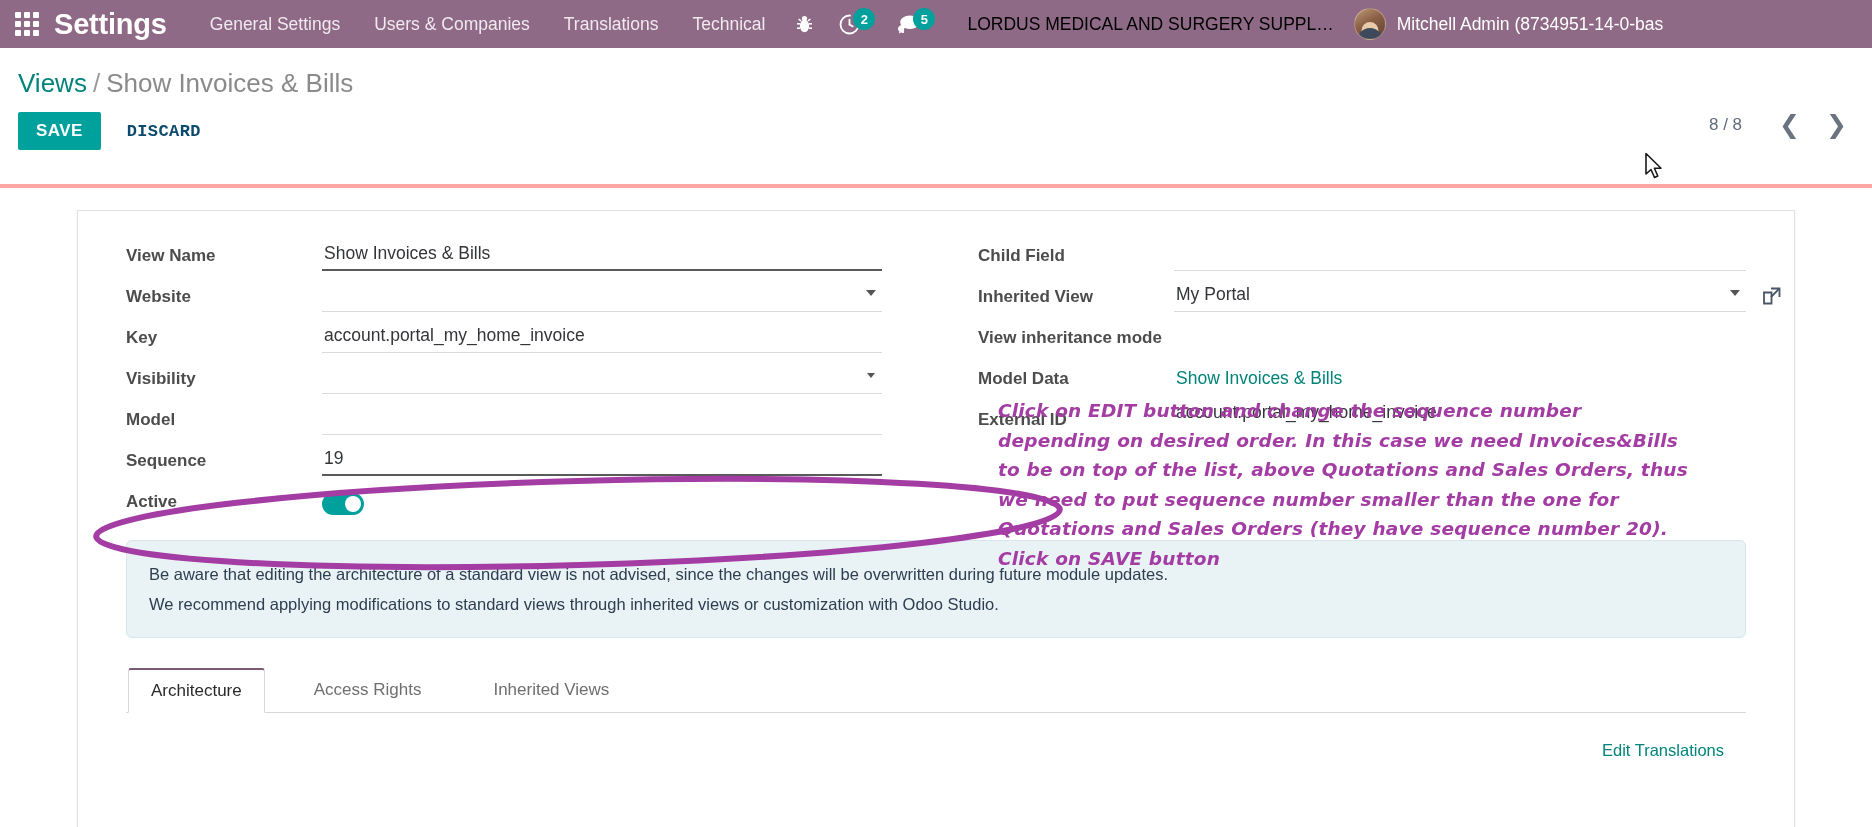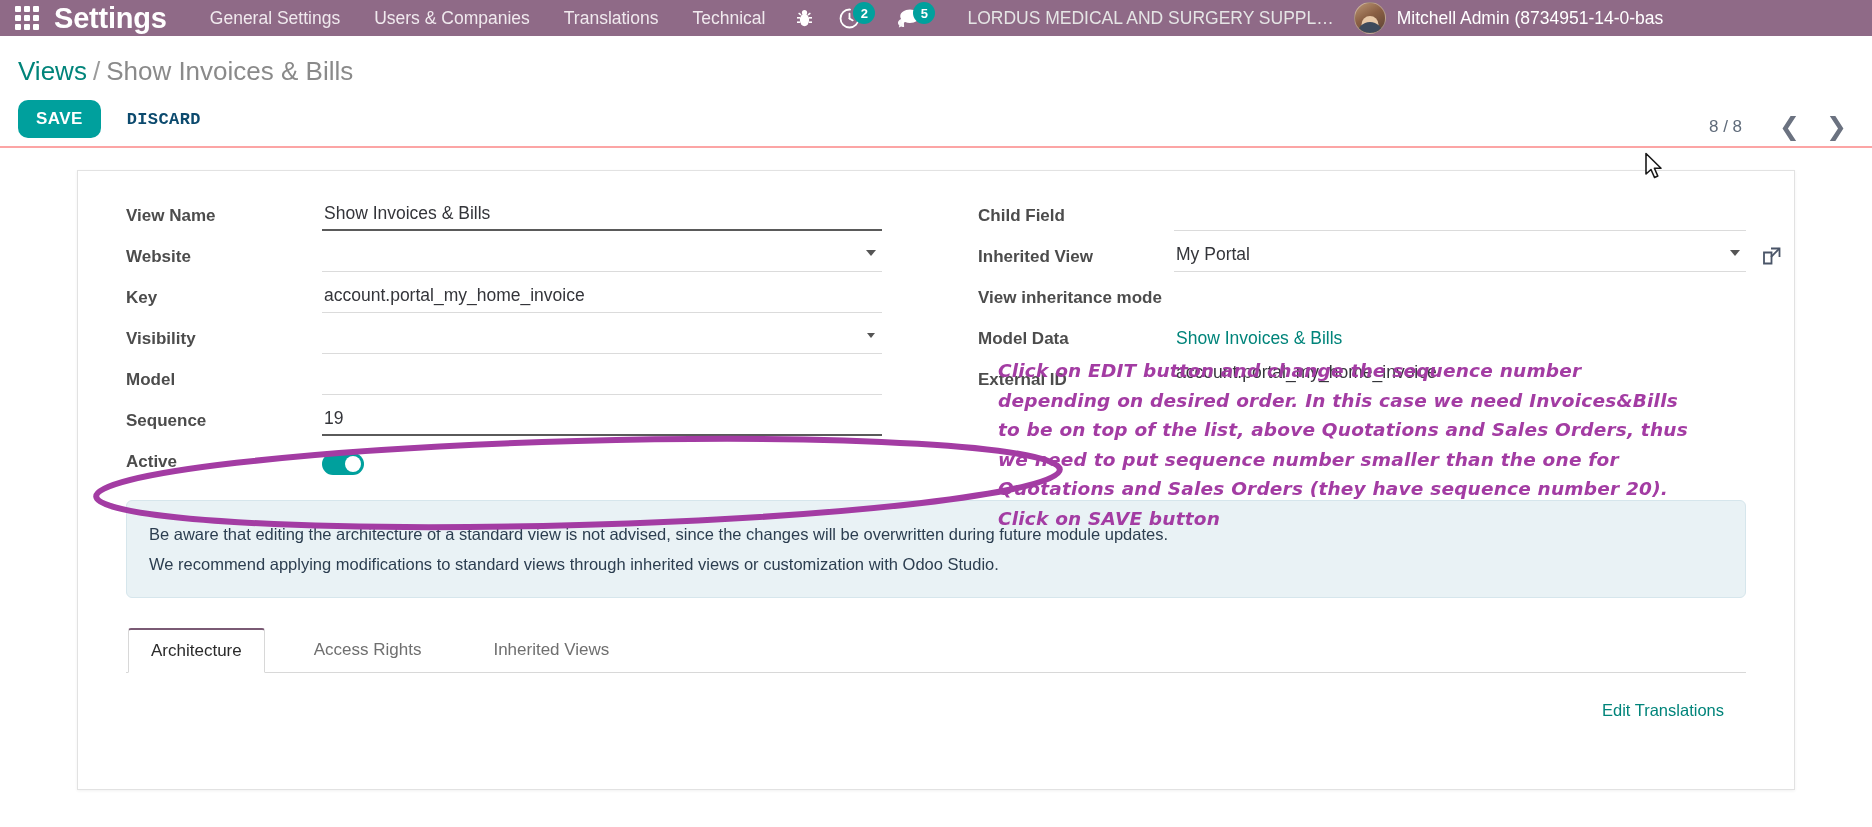--- a/index.html
+++ b/index.html
@@ -10,21 +10,21 @@
     overflow: hidden;
     background: #ffffff;
     font-family: "Liberation Sans", sans-serif;
     -webkit-font-smoothing: antialiased;
   }
   #root { position: relative; width: 1872px; height: 827px; background:#fff; }
 
   
   .navbar {
     position: relative;
-    height: 36px;
+    height: 48px;
     background: #8f6a87;
     display: flex;
     align-items: center;
     color: #fff;
     white-space: nowrap;
     overflow: hidden;
   }
   .apps-btn {
     width: 54px; height: 44px;
     display:flex; align-items:center; justify-content:center;
@@ -62,21 +62,21 @@
     border-radius: 50%;
     width: 22px; height: 22px;
     display: flex; align-items:center; justify-content:center;
     margin-left: -7px;
     margin-top: -10px;
     position: relative;
     z-index: 2;
   }
   .company-name {
     font-size: 17.5px;
-    color: #e5e5e5;
+    color: #000000;
     padding: 0 14px 0 22px;
     max-width: 480px;
     overflow:hidden; text-overflow: ellipsis;
     cursor:pointer; flex:none;
   }
   .user-block { display:flex; align-items:center; cursor:pointer; padding-left: 6px; flex:none;}
   .avatar {
     width: 32px; height: 32px; border-radius: 50%;
     background: linear-gradient(150deg,#b08a6a 10%, #8a5f44 45%, #5b4133 100%);
     position: relative; overflow:hidden; flex:none;
@@ -93,51 +93,51 @@
     transform: translateX(-50%);
     width:26px; height:16px; border-radius:13px 13px 0 0;
     background:#3d4a5c;
   }
   .user-name { font-size: 17.5px; color:#fff; padding-left: 11px; white-space:nowrap; }
 
   
   .control-panel {
     background: #fff;
     padding: 0 18px;
-    border-bottom: 2px solid #fca5a5;
-    height: 112px;
+    border-bottom: 4px solid #fca5a5;
+    height: 140px;
     position: relative;
   }
   .breadcrumb { padding-top: 18px; font-size: 26px; line-height: 34px; }
   .bc-link { color: #00847a; cursor:pointer; }
   .bc-sep { color: #9b9b9b; padding: 0 6px; }
   .bc-current { color: #8a8a8a; }
   .btn-row { margin-top: 12px; display:flex; align-items:center; }
   .btn-save {
     background:#00a09d; color:#fff;
     border: none;
     font-size: 17px; font-weight: 700;
     letter-spacing: .4px;
     padding: 9px 18px;
     cursor:pointer;
-    border-radius: 10px;
+    border-radius: 2px;
     font-family: inherit;
   }
   .btn-discard {
     background: transparent; border:none;
     color: #0c4a6e;
     font-size: 17px; font-weight: 700;
     letter-spacing: .4px;
     padding: 9px 16px;
     margin-left: 10px;
     cursor: pointer;
     font-family: Liberation Mono, monospace;
   }
   .pager {
-    position:absolute; right: 14px; top: 76px;
+    position:absolute; right: 14px; top: 62px;
     display:flex; align-items:center; gap: 4px;
     color:#6b7280; font-size: 17px; margin-left: 15px;
   }
   .pager-count { padding-right: 22px; color:#5f6b7a; }
   .pager-arrow {
     font-size: 25px; line-height: 1; color:#6b7280;
     padding: 2px 11px; cursor: pointer; font-weight: 400;
   }
 
   

